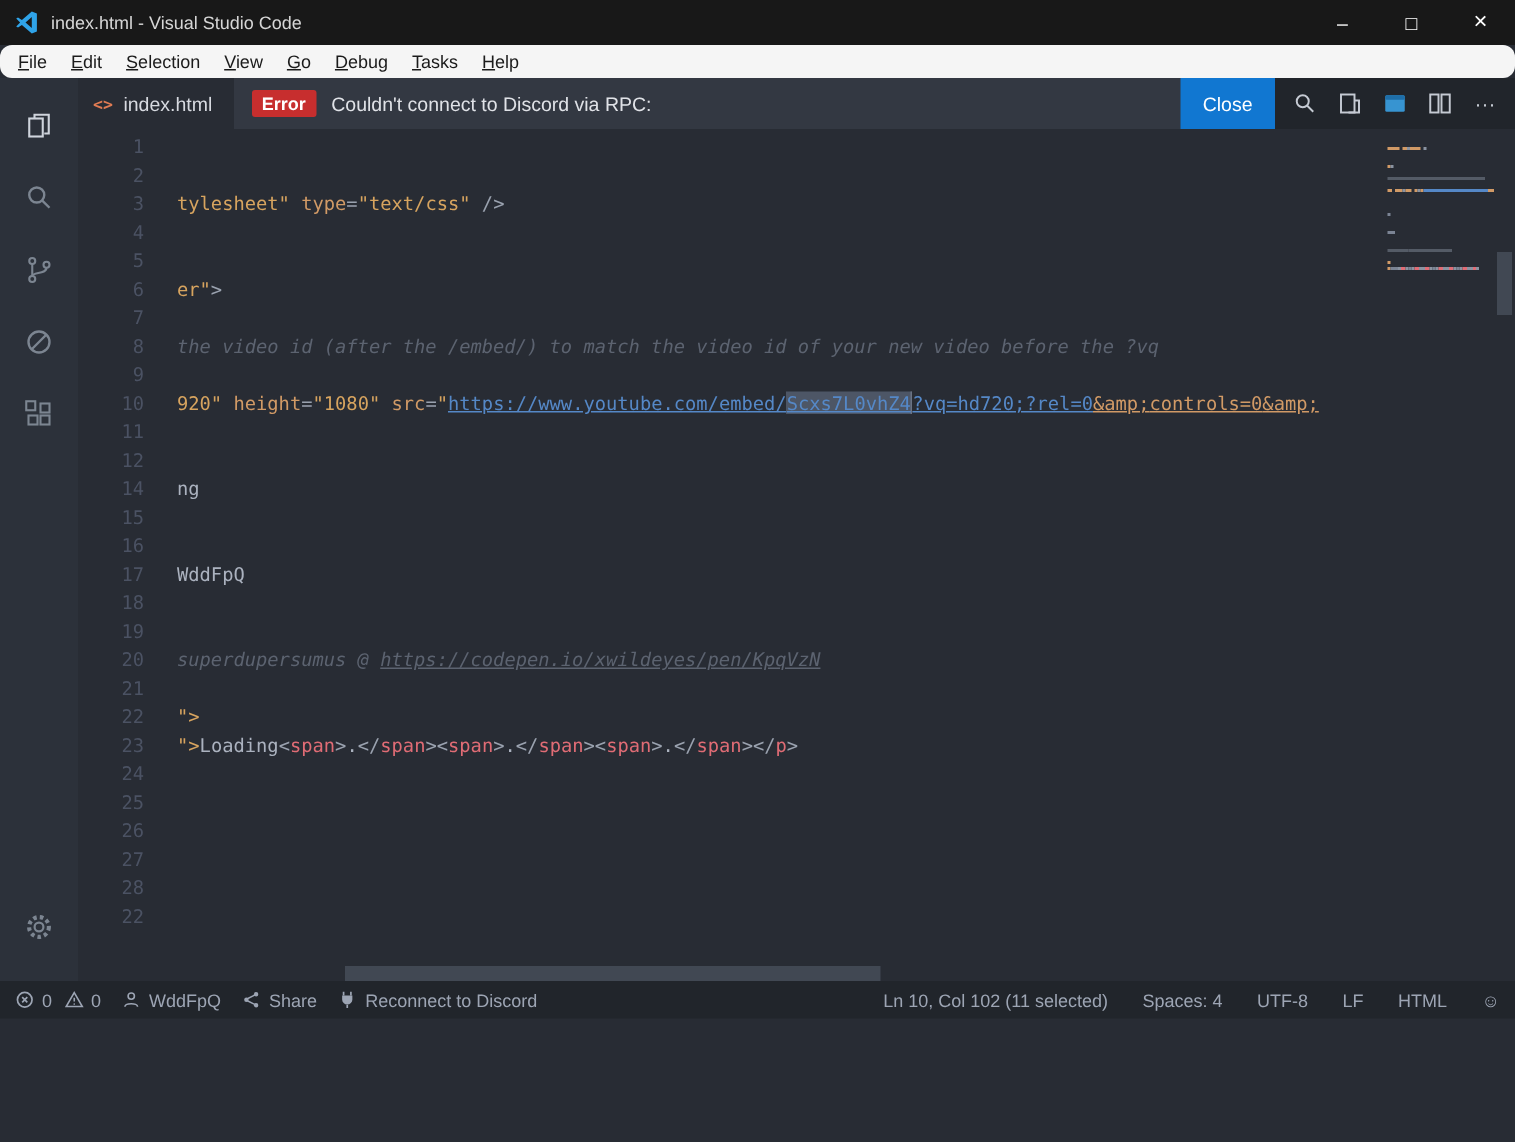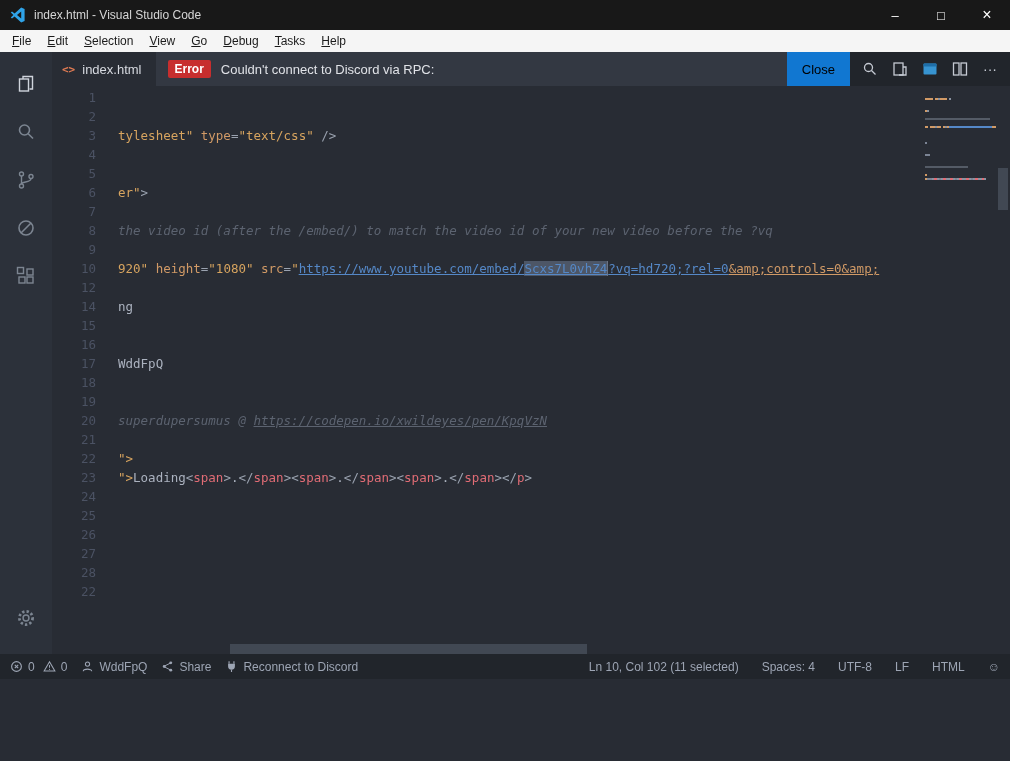--- a/index.html
+++ b/index.html
@@ -8,42 +8,42 @@
   .window { width:1010px; height:679px; display:flex; flex-direction:column; }
 
   
   .title-bar { height:30px; background:#181818; display:flex; align-items:center; color:#d6d6d6; font-size:12px; flex:0 0 30px; }
   .logo { margin:0 8px 0 10px; display:flex; }
   .title-spacer { flex:1; }
   .win-btn { width:46px; height:30px; display:flex; align-items:center; justify-content:center; color:#ffffff; font-size:13px; }
   .win-btn.close-win { font-size:16px; }
 
   
-  .menu-bar { height:22px; background:#f5f5f5; display:flex; align-items:center; padding-left:4px; font-size:12px; color:#1b1b1b; flex:0 0 22px; }
+  .menu-bar { height:22px; background:#f5f5f5; display:flex; align-items:center; padding-left:4px; font-size:12px; color:#1b1b1b; flex:0 0 22px;border-radius:8px; }
   .menu-item { padding:2px 8px; cursor:default; }
   .menu-item u { text-decoration:underline; }
 
   .body { flex:1; display:flex; min-height:0; }
 
   
   .activity-bar { width:52px; background:#2c313a; display:flex; flex-direction:column; align-items:center; padding-top:8px; flex:0 0 52px; }
   .ab-icon { width:52px; height:48px; display:flex; align-items:center; justify-content:center; color:#7c8591; }
   .ab-icon.active { color:#cfd4dc; }
   .ab-bottom { margin-top:auto; margin-bottom:12px; }
 
   .main { flex:1; display:flex; flex-direction:column; min-width:0; }
 
   
   .tab-bar { height:34px; background:#21252b; display:flex; align-items:stretch; flex:0 0 34px; }
   .tab { background:#282c34; display:flex; align-items:center; padding:0 14px 0 10px; gap:7px; font-size:13px; color:#d7dae0; }
   .html-icon { color:#e07b53; font-weight:bold; font-size:11px; font-family:"DejaVu Sans Mono", monospace; }
   .notification { flex:1; background:#333842; display:flex; align-items:center; color:#e0e2e7; font-size:13px; min-width:0;text-align:center; }
   .badge { background:#c72e2e; color:#fff; font-size:12px; font-weight:bold; padding:2px 7px; margin:0 10px 0 12px; border-radius:2px; }
   .notif-msg { white-space:nowrap; overflow:hidden; }
-  .close-btn { margin-left:auto; background:#1177d1; color:#000000; height:100%; display:flex; align-items:center; padding:8px 15px; font-size:13px; cursor:pointer; }
+  .close-btn { margin-left:auto; background:#1177d1; color:#ffffff; height:100%; display:flex; align-items:center; padding:8px 15px; font-size:13px; cursor:pointer; }
   .editor-actions { display:flex; align-items:center; gap:2px; padding:0 6px; background:#21252b; }
   .action-icon { width:28px; height:26px; display:flex; align-items:center; justify-content:center; color:#c5cad3; font-size:14px; }
   .action-icon.blue { color:#3794d1; }
 
   
   .editor { flex:1; position:relative; background:#282c34; overflow:hidden; }
   .code-lines { position:absolute; top:2px; left:0; right:114px; font-family:"DejaVu Sans Mono", monospace; font-size:12.5px; line-height:19px; overflow:hidden; }
   .code-line { height:19px; display:flex; }
   .ln { flex:0 0 44px; width:44px; text-align:right; color:#4b5263; user-select:none; }
   .code-text { padding-left:22px; white-space:pre; }
@@ -237,20 +237,24 @@
             </div>
             <div class="code-line">
               <span class="ln">9</span>
               <span class="code-text"></span>
             </div>
             <div class="code-line">
               <span class="ln">10</span>
               <span class="code-text"><span class="tok str">920"</span><span class="tok plain"> </span><span class="tok attr">height</span><span class="tok punct">=</span><span class="tok str">"1080"</span><span class="tok plain"> </span><span class="tok attr">src</span><span class="tok punct">=</span><span class="tok str">"</span><span class="tok link">https://www.youtube.com/embed/</span><span class="tok link sel">Scxs7L0vhZ4</span><span class="tok link">?vq=hd720;?rel=0</span><span class="tok linkstr">&amp;amp;</span><span class="tok linkstr">controls=0</span><span class="tok linkstr">&amp;amp;</span></span>
             </div>
             <div class="code-line">
+              <span class="ln">11</span>
+              <span class="code-text"></span>
+            </div>
+            <div class="code-line">
               <span class="ln">12</span>
               <span class="code-text"></span>
             </div>
             <div class="code-line">
               <span class="ln">14</span>
               <span class="code-text"><span class="tok plain">ng</span></span>
             </div>
             <div class="code-line">
               <span class="ln">15</span>
               <span class="code-text"></span>

